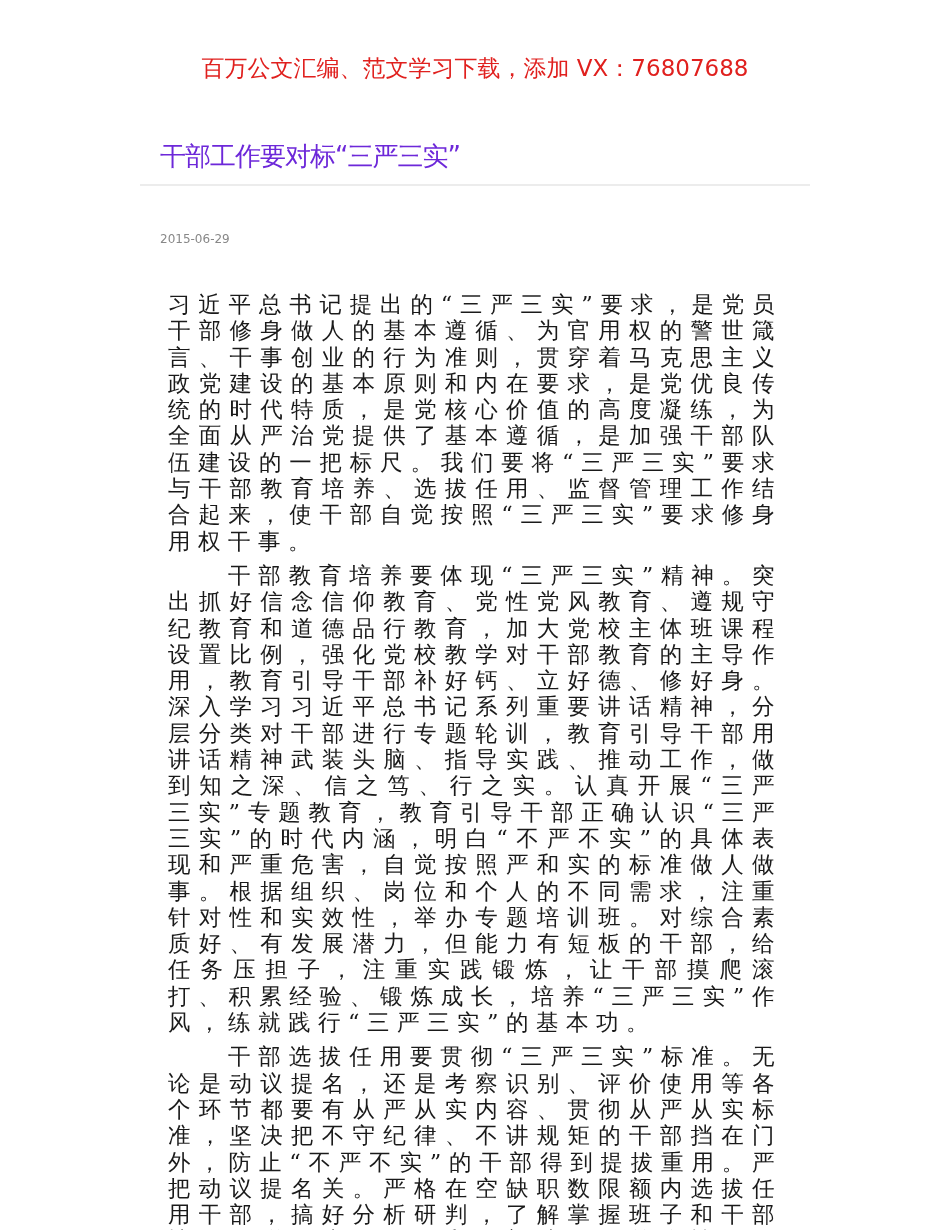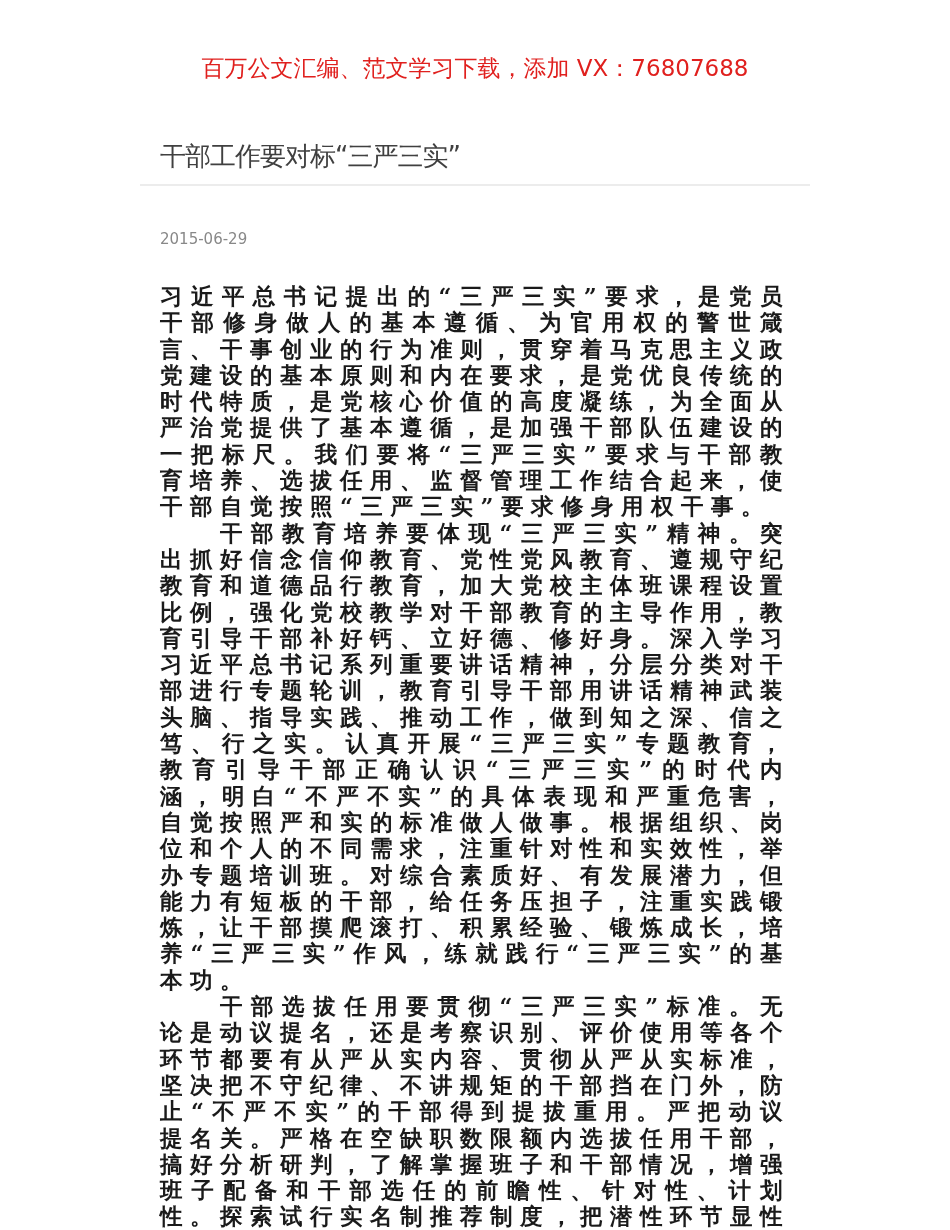--- a/index.html
+++ b/index.html
@@ -25,59 +25,58 @@
       line-height: 24px;
       font-family: "DejaVu Sans", sans-serif;
       letter-spacing: 0px;
     }
     .title {
       position: absolute;
       top: 140px;
       left: 160px;
       font-size: 26px;
       line-height: 32px;
-      color: #404040;
+      color: #6d28d9;
       font-family: "DejaVu Sans", sans-serif;
       letter-spacing: -1px;
       margin: 0;
       font-weight: normal;
     }
     .divider {
       position: absolute;
       top: 184px;
       left: 140px;
       width: 670px;
       height: 2px;
       background: #ececec;
     }
     .date {
       position: absolute;
       top: 228px;
       left: 160px;
-      font-size: 15px;
+      font-size: 12px;
       line-height: 22px;
       color: #888888;
       font-family: "DejaVu Sans", sans-serif;
     }
     .article {
       position: absolute;
       top: 283px;
       left: 160px;
       width: 630px;
       color: #1a1a1a;
       font-family: "DejaVu Serif", "Liberation Serif", serif;
     }
     .article p {
-      margin: 0;
+      margin: 8px;
       font-size: 22.5px;
       line-height: 26.3px;
       text-align: justify;
       text-justify: inter-character;
       letter-spacing: 7.5px;
-      font-weight: bold;
     }
     .article p.indent {
       text-indent: 60px;
     }
   </style>
 </head>
 <body>
 
 <div class="banner">百万公文汇编、范文学习下载，添加 VX：76807688</div>
 

